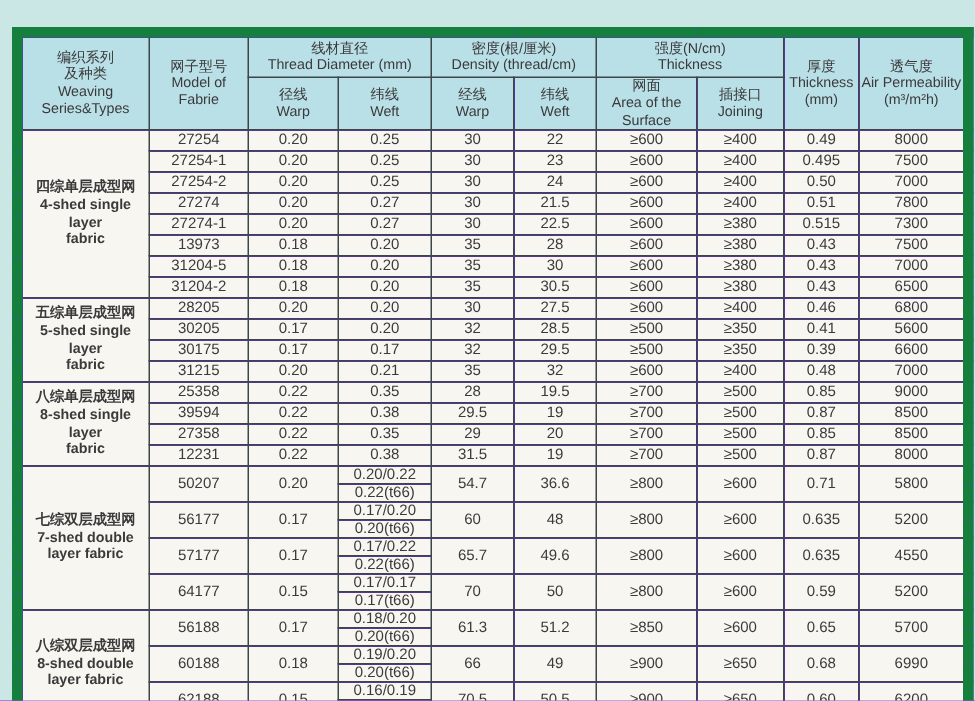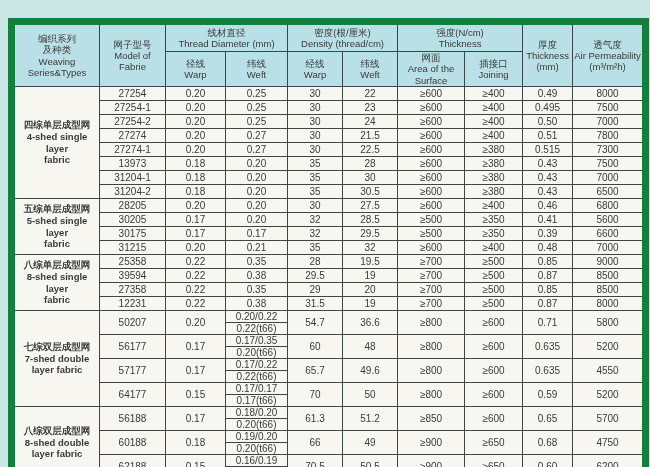--- a/index.html
+++ b/index.html
@@ -150,21 +150,21 @@
         <td>0.18</td>
         <td>0.20</td>
         <td>35</td>
         <td>28</td>
         <td>≥600</td>
         <td>≥380</td>
         <td>0.43</td>
         <td>7500</td>
       </tr>
       <tr class="single">
-        <td>31204-1</td>
+        <td>31204-5</td>
         <td>0.18</td>
         <td>0.20</td>
         <td>35</td>
         <td>30</td>
         <td>≥600</td>
         <td>≥380</td>
         <td>0.43</td>
         <td>7000</td>
       </tr>
       <tr class="single">
@@ -285,21 +285,21 @@
         <td rowspan="2">≥600</td>
         <td rowspan="2">0.71</td>
         <td rowspan="2">5800</td>
       </tr>
       <tr class="sub">
         <td>0.22(t66)</td>
       </tr>
       <tr class="sub">
         <td rowspan="2">56177</td>
         <td rowspan="2">0.17</td>
-        <td>0.17/0.35</td>
+        <td>0.17/0.20</td>
         <td rowspan="2">60</td>
         <td rowspan="2">48</td>
         <td rowspan="2">≥800</td>
         <td rowspan="2">≥600</td>
         <td rowspan="2">0.635</td>
         <td rowspan="2">5200</td>
       </tr>
       <tr class="sub">
         <td>0.20(t66)</td>
       </tr>
@@ -350,21 +350,21 @@
       </tr>
       <tr class="sub">
         <td rowspan="2">60188</td>
         <td rowspan="2">0.18</td>
         <td>0.19/0.20</td>
         <td rowspan="2">66</td>
         <td rowspan="2">49</td>
         <td rowspan="2">≥900</td>
         <td rowspan="2">≥650</td>
         <td rowspan="2">0.68</td>
-        <td rowspan="2">4750</td>
+        <td rowspan="2">6990</td>
       </tr>
       <tr class="sub">
         <td>0.20(t66)</td>
       </tr>
       <tr class="sub">
         <td rowspan="2">62188</td>
         <td rowspan="2">0.15</td>
         <td>0.16/0.19</td>
         <td rowspan="2">70.5</td>
         <td rowspan="2">50.5</td>

